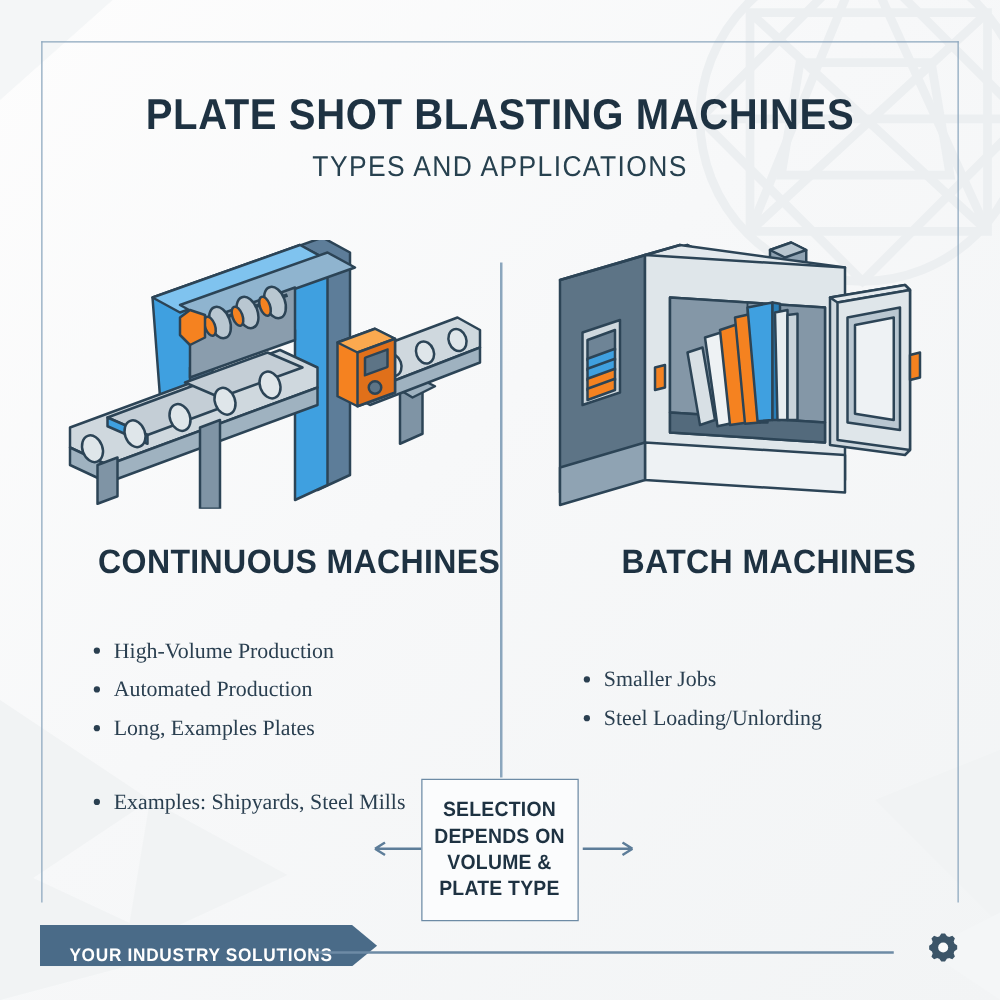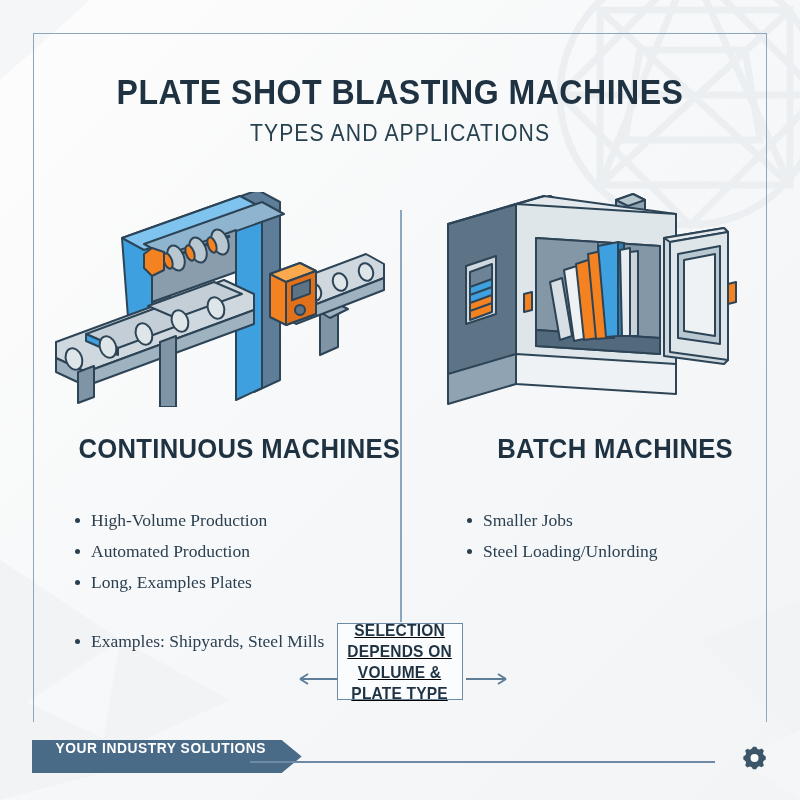--- a/index.html
+++ b/index.html
@@ -85,21 +85,21 @@
 
   
   .bullets {
     position: absolute;
     font-size: 17.5px;
     color: #2a3f50;
     line-height: 30px;
     font-family: Liberation Serif, serif;
   }
   .bullets.left  { left: 74px;  top: 505px; width: 300px; }
-  .bullets.right { left: 466px; top: 505px; width: 280px; }
+  .bullets.right { left: 466px; top: 528px; width: 280px; }
   .bullets li {
     list-style: none;
     position: relative;
     padding-left: 17px;
     margin-bottom: 1px;
     white-space: nowrap;
   }
   .bullets li.wrap { white-space: normal; }
   .bullets li::before {
     content: "";
@@ -108,28 +108,27 @@
     width: 5px; height: 5px;
     border-radius: 50%;
     background: #2a3f50;
   }
   .bullets li.gap { margin-top: 29px; }
 
   
   .callout {
     position: absolute;
     left: 337px; top: 623px;
-    width: 126px; height: 77px;
+    width: 126px; height: 114px;
     border: 1.5px solid #6d8ba5;
     background: #fbfcfd;
     display: flex;
     align-items: center;
     justify-content: center;
     z-index: 5;
-    text-decoration: underline;
   }
   .callout-text {
     text-align: center;
     font-size: 16.5px;
     font-weight: bold;
     line-height: 21px;
     color: #1e3242;
     letter-spacing: 0.2px;
     font-family: "Liberation Sans Narrow", "Liberation Sans", sans-serif;
     transform: scaleX(0.94);
@@ -143,21 +142,21 @@
   .arrow-right { left: 466px; }
 
   
   .ribbon {
     position: absolute;
     left: 32px; top: 740px;
     height: 33px;
     padding: 0 30px 0 18px;
     background: #4a6b88;
     display: flex;
-    align-items: flex-start;
+    align-items: flex-end;
     clip-path: polygon(0 0, calc(100% - 20px) 0, 100% 50%, calc(100% - 20px) 100%, 0 100%);
   }
   .ribbon-text {
     font-size: 14.5px;
     font-weight: bold;
     color: #ffffff;
     letter-spacing: 0.6px;
     font-family: "Liberation Sans Narrow", "Liberation Sans", sans-serif;
     transform: scaleX(0.95);
     white-space: nowrap;

